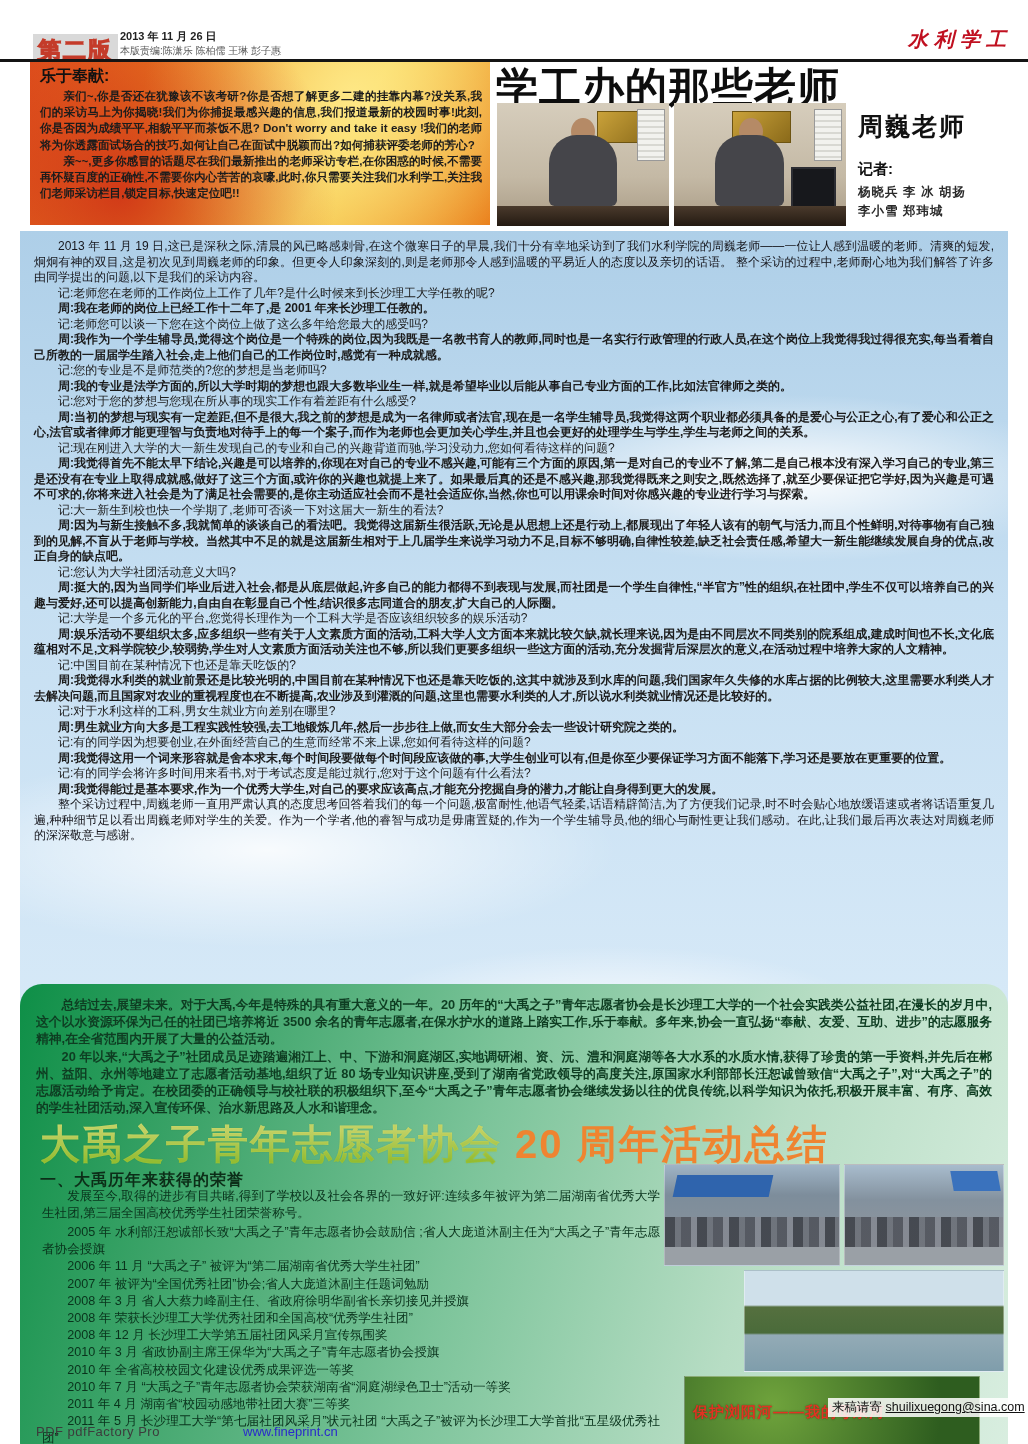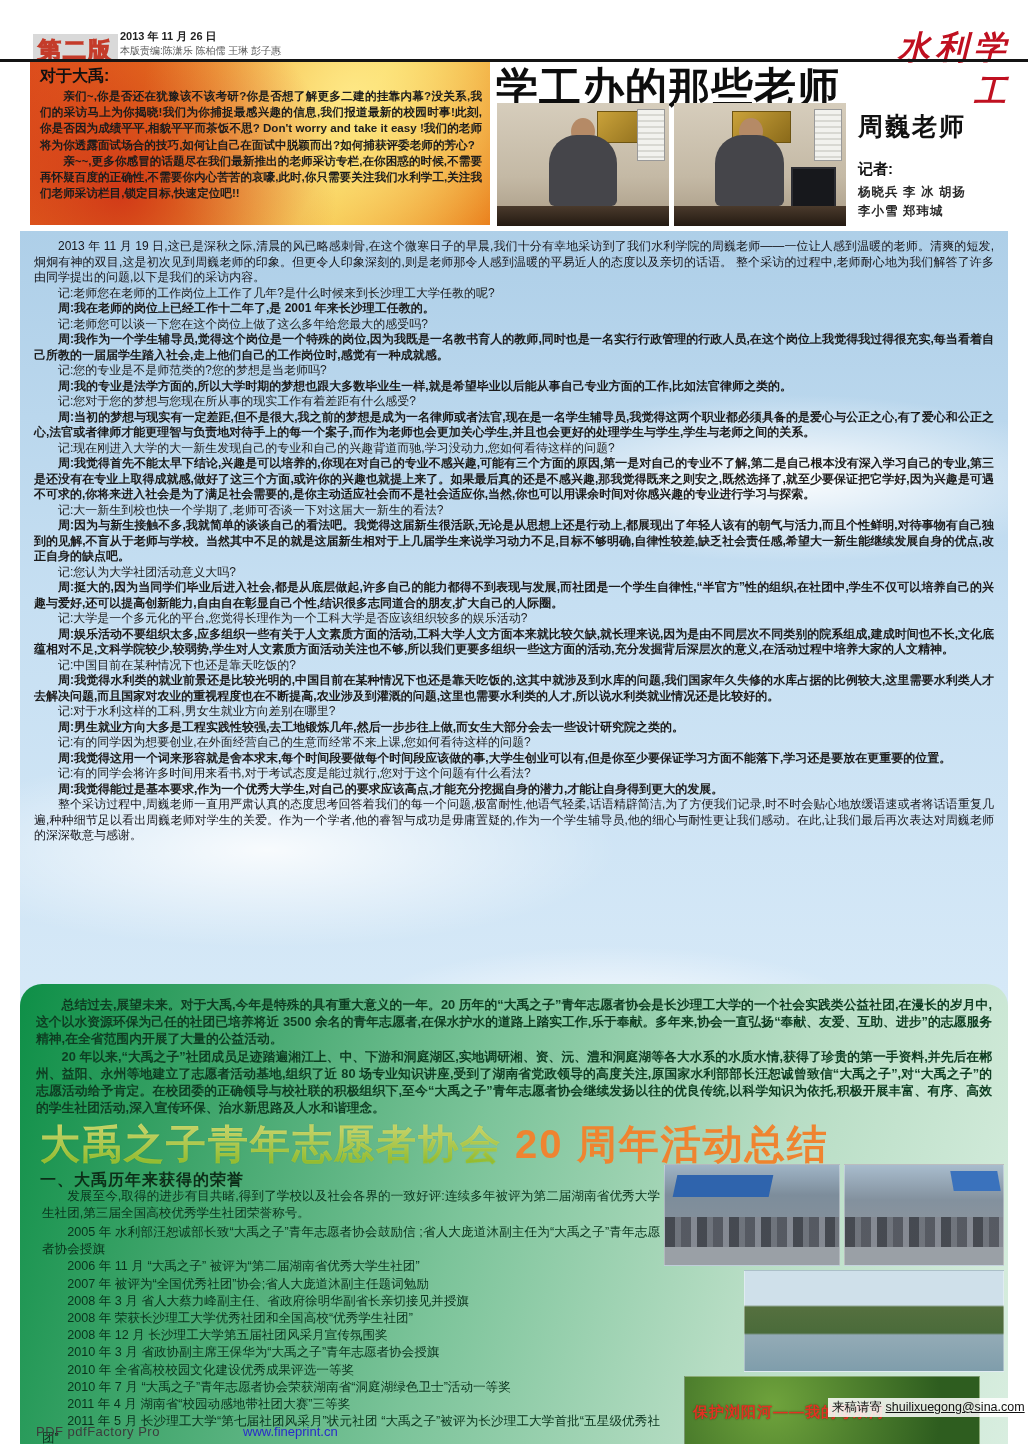--- a/index.html
+++ b/index.html
@@ -14,21 +14,21 @@
   .edition {
     position:absolute; left:33px; top:34px; padding:1px 5px;
     background:#d9d9d9; font-size:23px; font-weight:700;
     color:#f3f3f3; -webkit-text-stroke:1.2px #c43b2a; letter-spacing:2px;
     font-family:"Liberation Serif","DejaVu Serif",serif;
   }
   .hdr-date { position:absolute; left:120px; top:29px; font-size:11px; font-weight:700; color:#222; }
   .hdr-editors { position:absolute; left:120px; top:44px; font-size:10px; color:#5a5a5a; }
   .masthead {
     position:absolute; left:862px; top:26px; width:150px; text-align:right;
-    font-size:32px; font-weight:700; font-style:italic; color:#c01020;
+    font-size:20px; font-weight:700; font-style:italic; color:#c01020;
     letter-spacing:6px; font-family:"Liberation Serif","DejaVu Serif",serif;
   }
   .header-rule { position:absolute; left:0; top:59px; width:1028px; height:3px; background:#141414; }
 
   
   .editor-note {
     position:absolute; left:30px; top:62px; width:460px; height:163px;
     background:
       radial-gradient(circle at 20% 80%, rgba(200,30,20,.75), rgba(200,30,20,0) 55%),
       radial-gradient(circle at 70% 20%, rgba(255,235,140,.9), rgba(255,235,140,0) 60%),
@@ -120,21 +120,21 @@
 
 <div id="page">
 
   <div class="edition">第二版</div>
   <div class="hdr-date">2013 年 11 月 26 日</div>
   <div class="hdr-editors">本版责编:陈潇乐 陈柏儒 王琳 彭子惠</div>
   <div class="masthead">水利学工</div>
   <div class="header-rule"></div>
 
   <div class="editor-note">
-    <h2>对于大禹:</h2>
+    <h2>乐于奉献:</h2>
     <p>亲们~,你是否还在犹豫该不该考研?你是否想了解更多二建的挂靠内幕?没关系,我们的采访马上为你揭晓!我们为你捕捉最感兴趣的信息,我们报道最新的校园时事!此刻,你是否因为成绩平平,相貌平平而茶饭不思? Don't worry and take it easy !我们的老师将为你透露面试场合的技巧,如何让自己在面试中脱颖而出?如何捕获评委老师的芳心?</p>
     <p>亲~~,更多你感冒的话题尽在我们最新推出的老师采访专栏,在你困惑的时候,不需要再怀疑百度的正确性,不需要你内心苦苦的哀嚎,此时,你只需要关注我们水利学工,关注我们老师采访栏目,锁定目标,快速定位吧!!</p>
   </div>
 
   <div class="feature-headline">学工办的那些老师</div>
 
   <div class="photo photo-1">
     <div class="ph-wall"></div>
     <div class="ph-plaque"></div>
     <div class="ph-calendar"></div>

